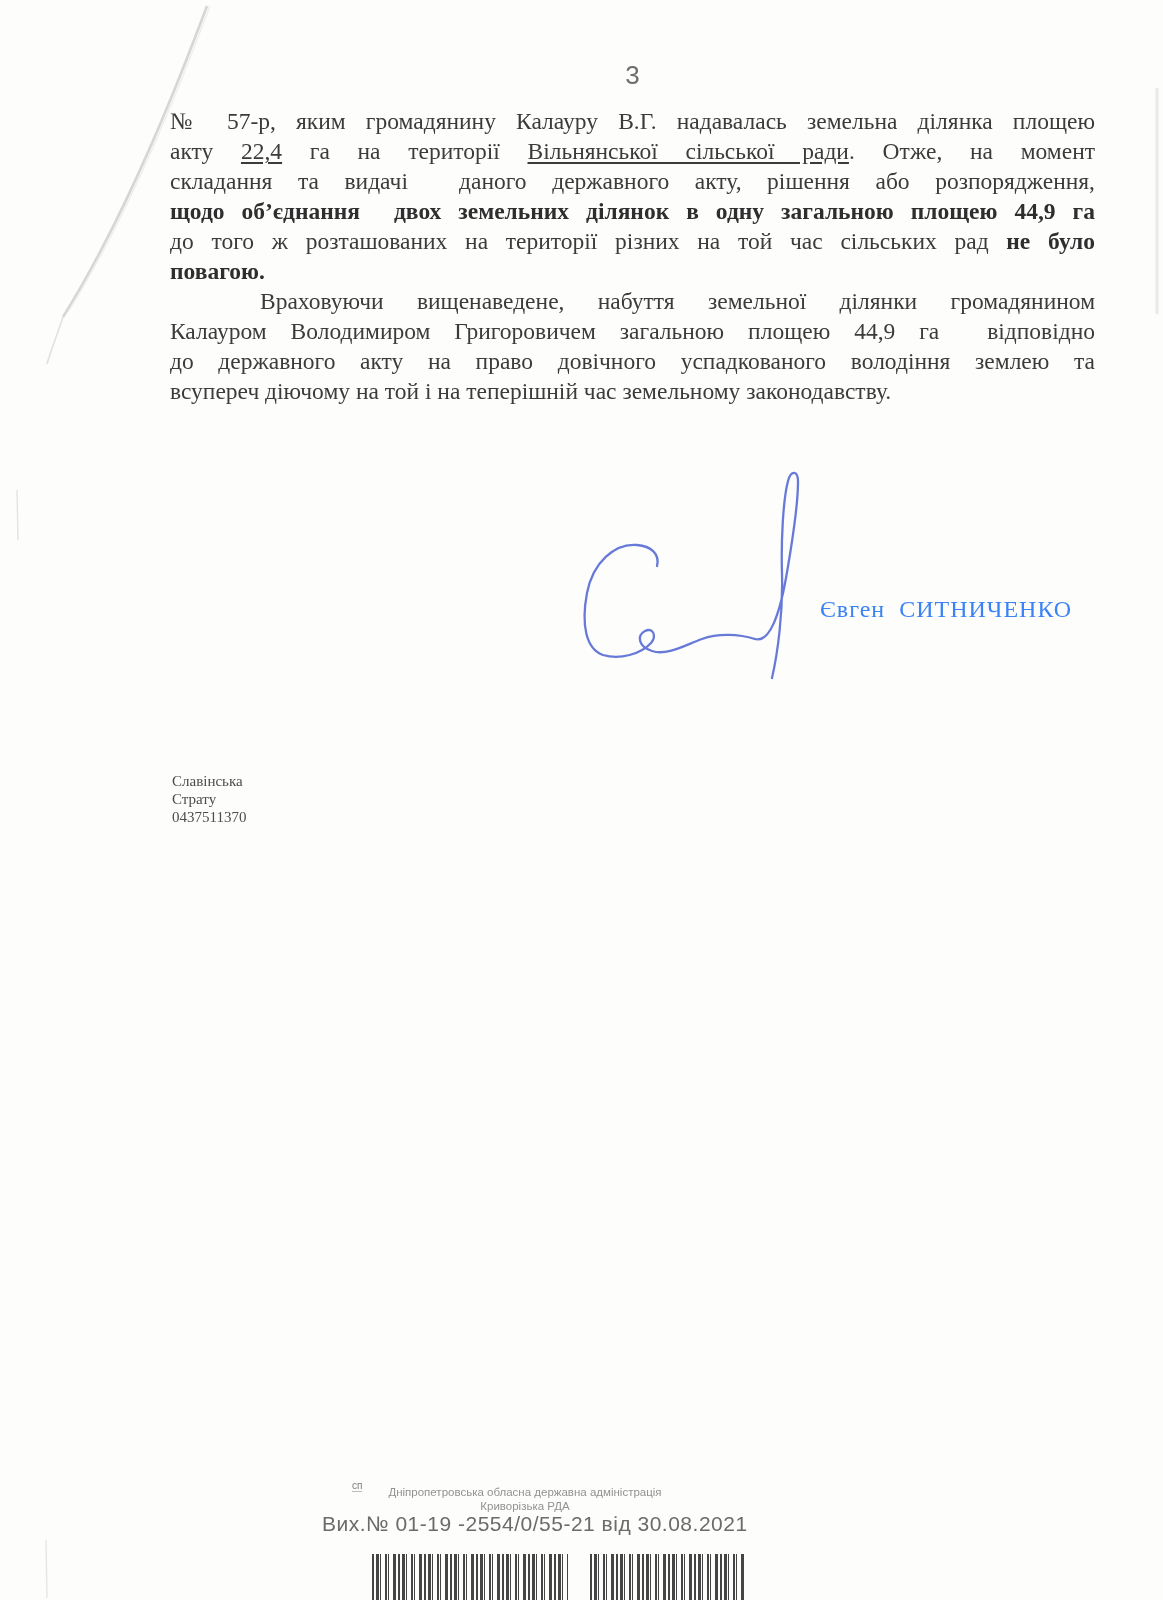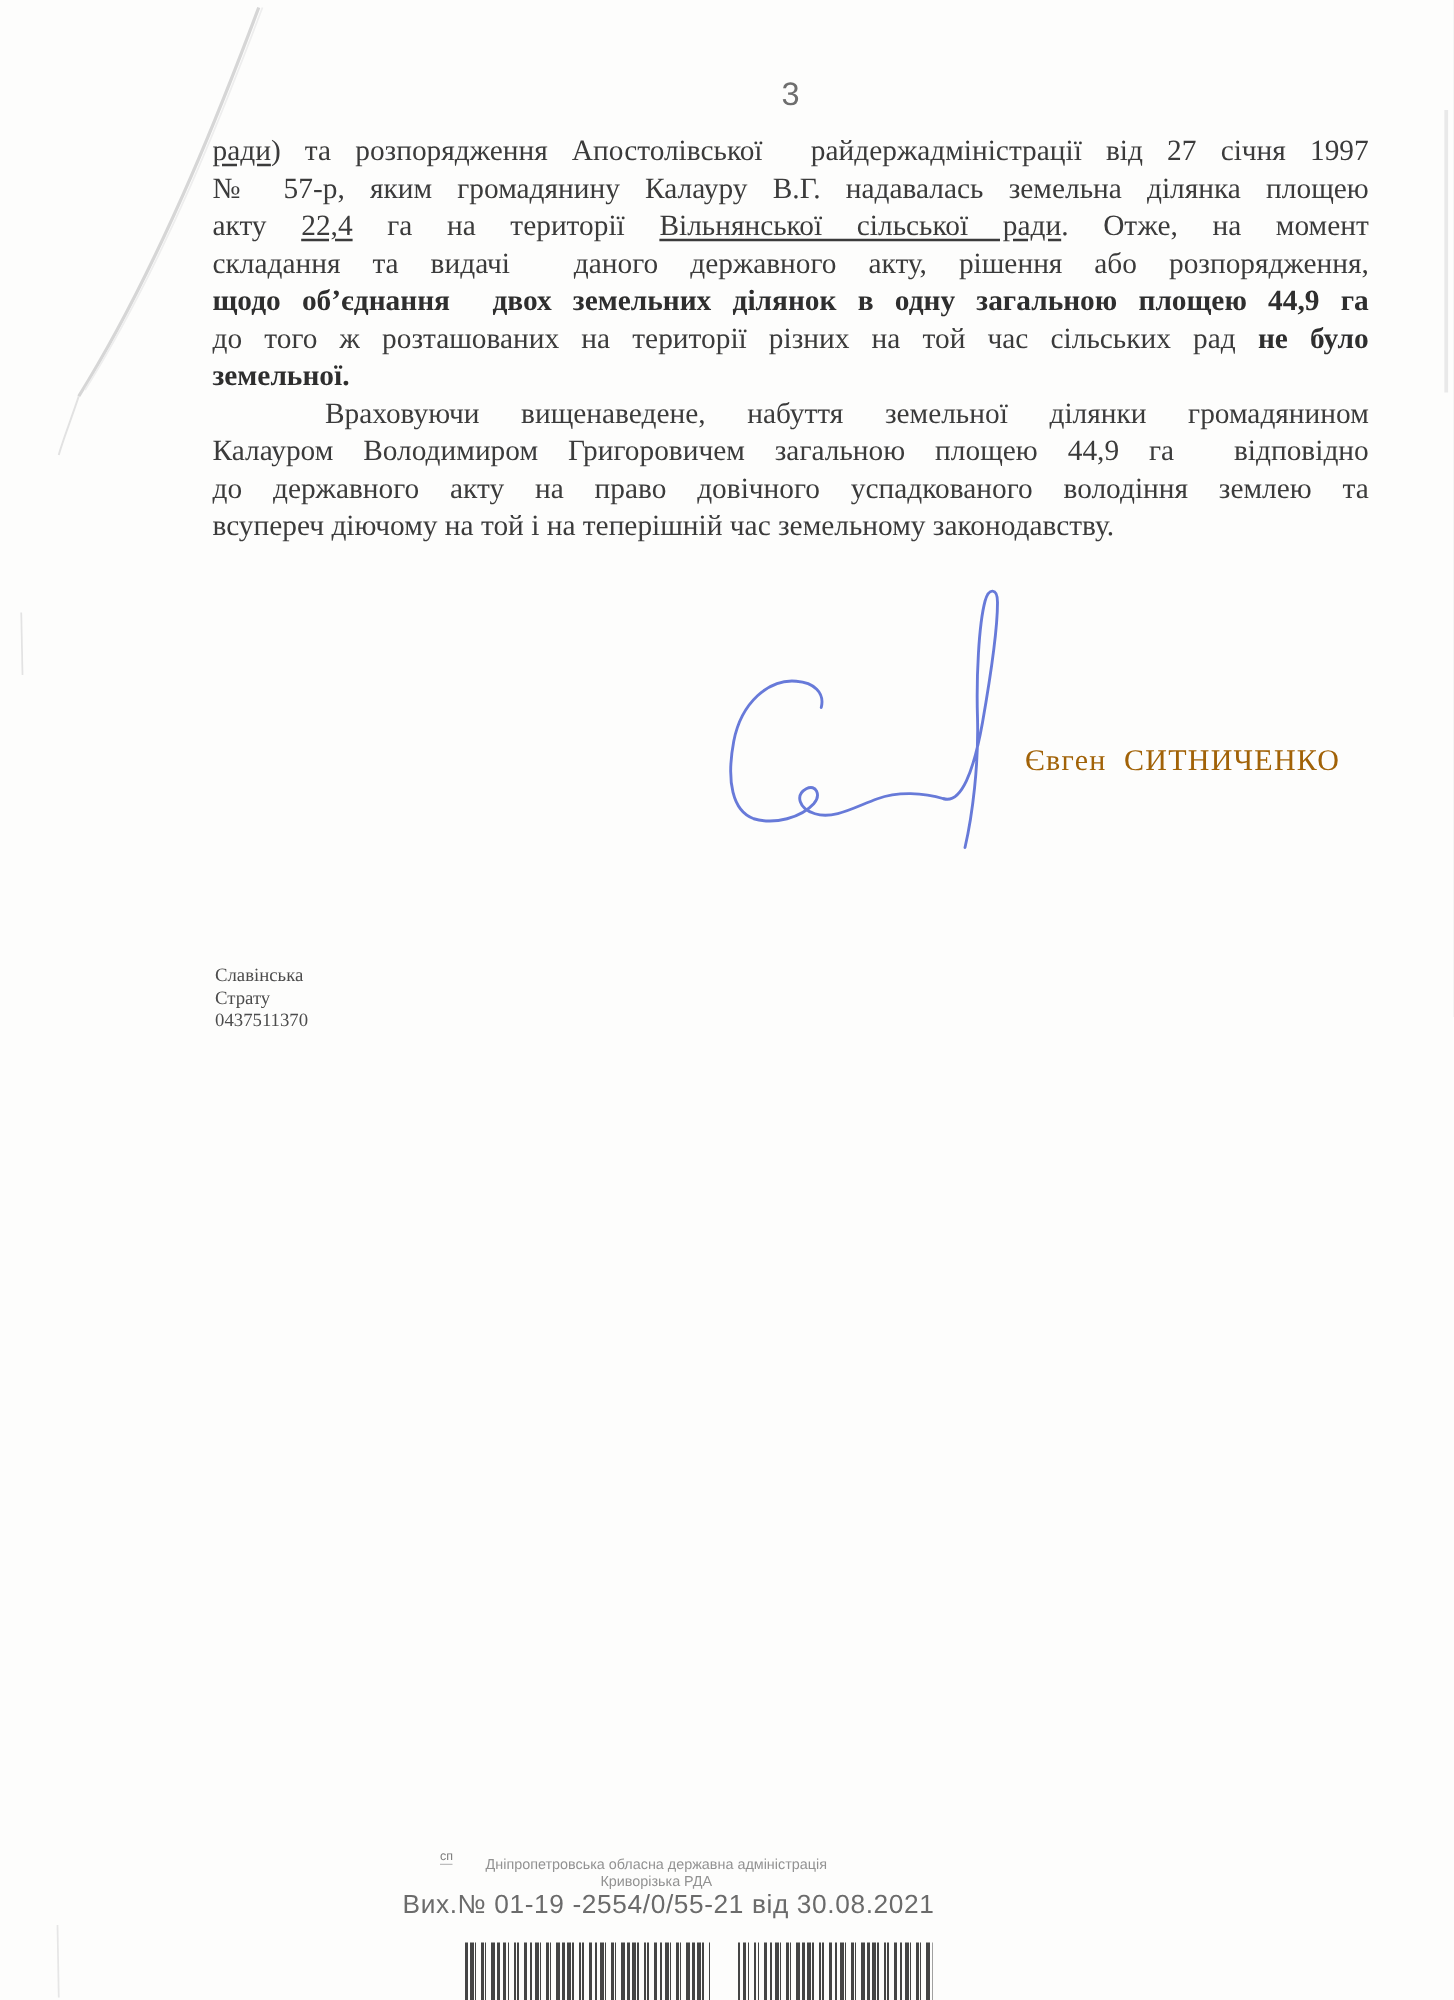--- a/index.html
+++ b/index.html
@@ -36,21 +36,21 @@
   .line .u{text-decoration:underline;text-underline-offset:3px;}
   
   .closing{
     position:absolute;left:170px;top:563px;width:560px;
     font-size:23.5px;line-height:29px;
   }
   .closing .salutation{padding-left:92px;}
   .signer-name{
     position:absolute;left:820px;top:596px;
     font-size:24px;letter-spacing:1px;white-space:pre;
-    color:#a16207;
+    color:#3b82f6;
   }
   .signature-svg{position:absolute;left:565px;top:462px;}
   
   .executor{
     position:absolute;left:172px;top:772px;
     font-size:15px;line-height:18px;color:#4c4c4c;
   }
   
   .stamp-org{
     position:absolute;left:310px;top:1485px;width:430px;
@@ -96,27 +96,26 @@
     <line x1="1157" y1="88" x2="1157" y2="314" stroke="#e9e9e9" stroke-width="3"></line>
     <line x1="17" y1="490" x2="18" y2="540" stroke="#e3e3e3" stroke-width="1.4"></line>
     <line x1="46" y1="1540" x2="47" y2="1598" stroke="#e6e6e6" stroke-width="1.4"></line>
     <rect x="510" y="330" width="5" height="3" fill="#e8e8e8"></rect>
   </svg>
 
   <div class="pagenum">3</div>
 
   <div class="bodytext">
       <div class="paragraph">
-        <div class="line"><span class="u">ради</span><span>) та розпорядження Апостолівської  райдержадміністрації від 27 січня 1997</span></div>
         <div class="line"><span>№ 57-р, яким громадянину Калауру В.Г. надавалась земельна ділянка площею</span></div>
         <div class="line"><span>акту </span><span class="u">22,4</span><span> га на території </span><span class="u">Вільнянської сільської ради</span><span>. Отже, на момент</span></div>
         <div class="line"><span>складання та видачі  даного державного акту, рішення або розпорядження,</span></div>
         <div class="line"><span class="b">щодо об’єднання  двох земельних ділянок в одну загальною площею 44,9 га</span></div>
         <div class="line"><span>до того ж розташованих на території різних на той час сільських рад </span><span class="b">не було</span></div>
-        <div class="line last"><span class="b">земельної.</span></div>
+        <div class="line last"><span class="b">повагою.</span></div>
       </div>
       <div class="paragraph">
         <div class="line indent"><span>Враховуючи вищенаведене, набуття земельної ділянки громадянином</span></div>
         <div class="line"><span>Калауром Володимиром Григоровичем загальною площею 44,9 га  відповідно</span></div>
         <div class="line"><span>до державного акту на право довічного успадкованого володіння землею та</span></div>
         <div class="line last"><span>всупереч діючому на той і на теперішній час земельному законодавству.</span></div>
       </div>
     </div>
 
   <div class="signer-name">Євген  СИТНИЧЕНКО</div>

